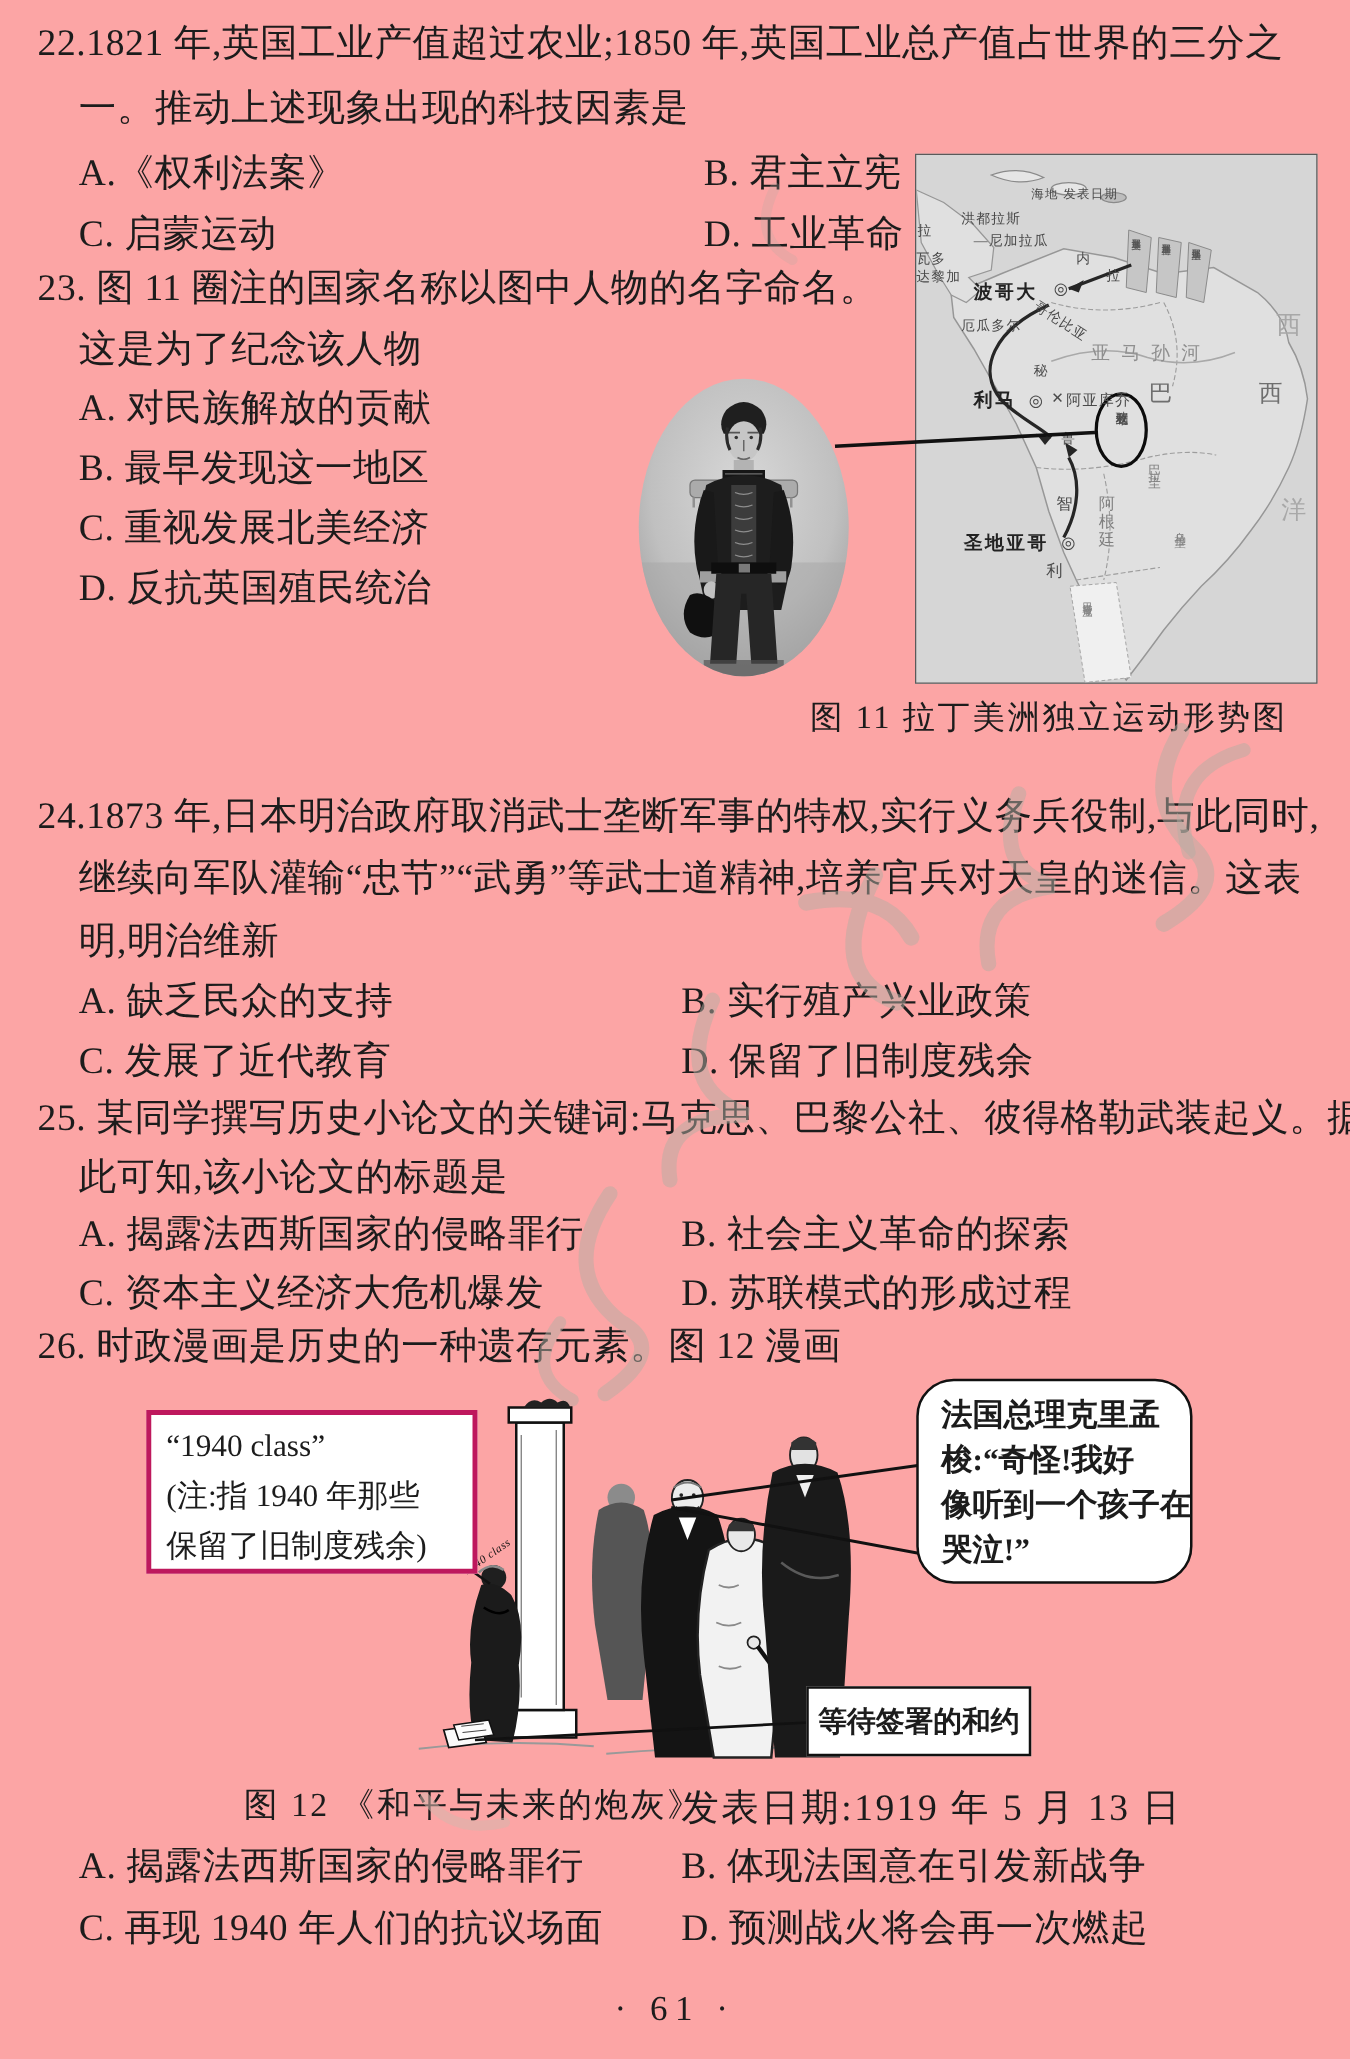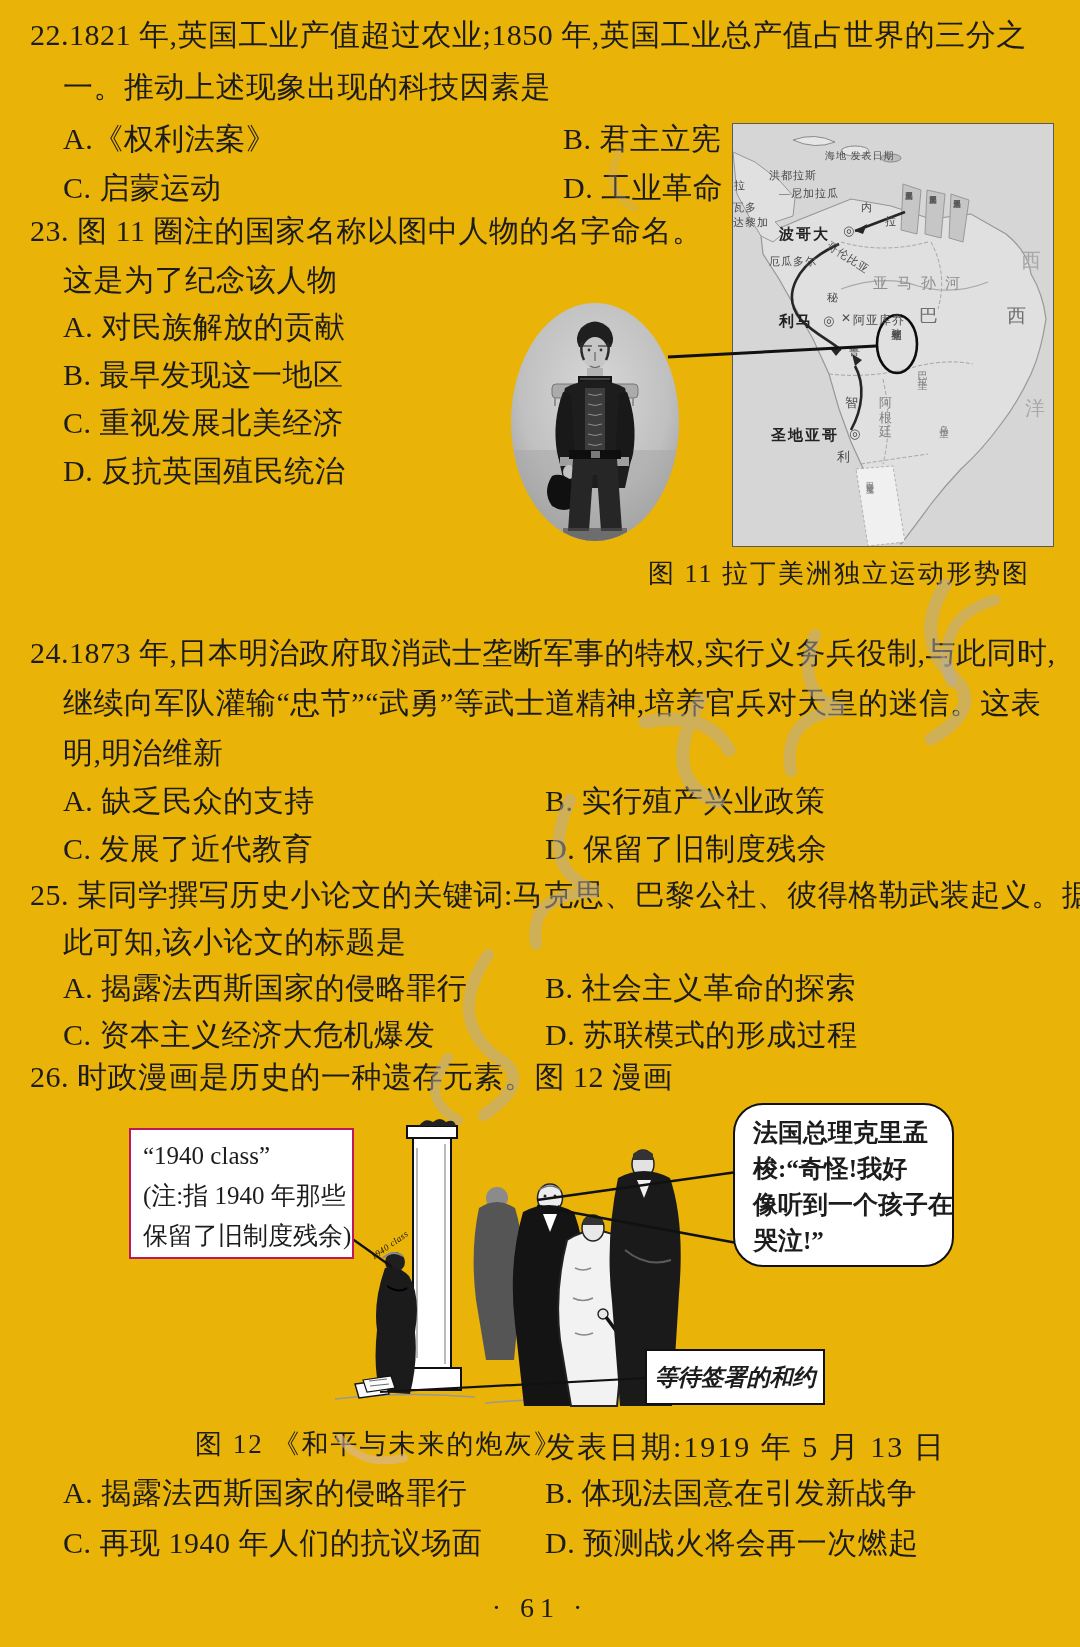--- a/index.html
+++ b/index.html
@@ -1,38 +1,38 @@
 <!DOCTYPE html>
 <html><head>
 <meta charset="utf-8">
 <style>
   html,body{margin:0;padding:0;background:#888;}
-  #page{position:relative;width:1080px;height:1647px;margin:0 auto;background:#eab308;overflow:hidden;
+  #page{position:relative;width:1080px;height:1647px;margin:0 auto;background:#fca5a5;overflow:hidden;
         font-family:"Liberation Serif","DejaVu Serif",serif;color:#1c1c1c;}
   .t{position:absolute;font-size:30px;line-height:1.25;white-space:nowrap;letter-spacing:.5px;}
   .cap{font-size:26px;letter-spacing:2px;}
   .layer{position:absolute;left:0;top:0;pointer-events:none;}
   
   #map{position:absolute;left:732px;top:123px;width:320px;height:422px;background:#d6d6d6;border:1px solid #5a5a5a;}
   #map .ml{position:absolute;color:#4a4a4a;font-size:11px;line-height:1;white-space:nowrap;letter-spacing:1px;}
   #map .bold{font-weight:bold;color:#222;font-size:15px;letter-spacing:2px;}
   #map .vert{writing-mode:vertical-rl;text-orientation:upright;letter-spacing:2px;}
   #map .big{font-size:19px;color:#6f6f6f;letter-spacing:4px;}
   #map .sea{font-size:20px;color:#a8a8a8;}
   #map .tiny{font-size:7.5px;color:#555;letter-spacing:0;}
   #map .riv{color:#8f8f8f;letter-spacing:9px;font-size:15px;}
   
-  .notebox{position:absolute;left:117px;top:1128px;width:225px;height:131px;background:#fff;border:2px solid #be185d;
-           padding:6px 12px;box-sizing:border-box;z-index:6;margin-left:12px;}
+  .notebox{position:absolute;left:117px;top:1128px;width:265px;height:131px;background:#fff;border:4px solid #be185d;
+           padding:6px 12px;box-sizing:border-box;z-index:6;}
   .notebox div{font-size:25px;line-height:40px;white-space:nowrap;}
   .bubble{position:absolute;left:733px;top:1103px;width:221px;height:164px;background:#fff;border:2.5px solid #111;
           border-radius:30px;padding:10px 18px;box-sizing:border-box;z-index:6;}
   .bubble div{font-size:25px;line-height:36px;font-weight:bold;white-space:nowrap;}
   .treatybox{position:absolute;left:645px;top:1349px;width:180px;height:56px;background:#fff;border:2px solid #111;
-             box-sizing:border-box;z-index:6;display:flex;align-items:center;justify-content:center;font-style:italic;}
+             box-sizing:border-box;z-index:6;display:flex;align-items:center;justify-content:center;}
   .treatybox div{font-size:23px;font-weight:bold;white-space:nowrap;}
   #cartoon-label{position:absolute;left:368px;top:1240px;font-size:9px;font-style:italic;color:#111;
                  transform:rotate(-35deg);z-index:5;letter-spacing:.5px;}
   .pagenum{position:absolute;left:0;top:1592px;width:1080px;text-align:center;font-size:28px;letter-spacing:6px;}
 </style>
 </head>
 <body>
 
 <div id="page">
 

